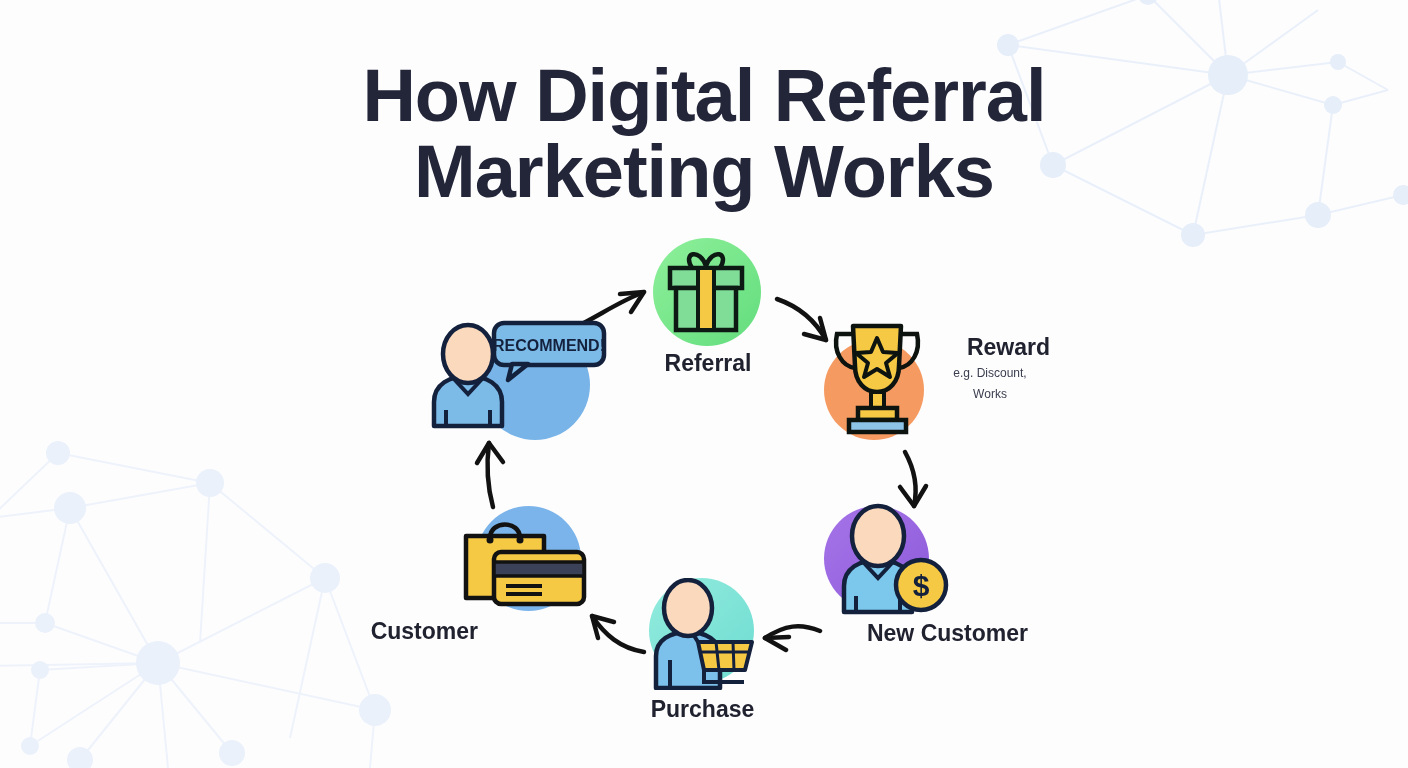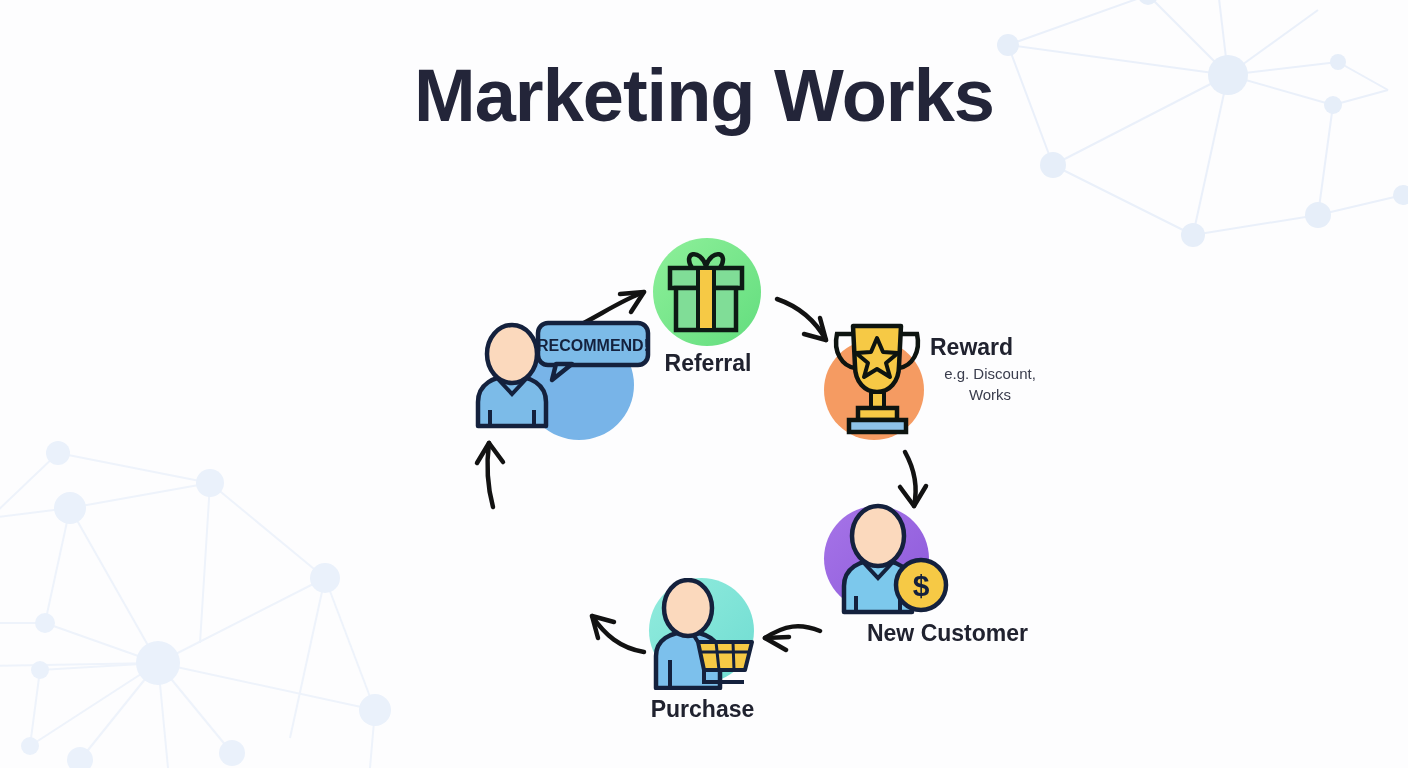--- a/index.html
+++ b/index.html
@@ -61,29 +61,29 @@
   }
   .node-label {
     position: absolute;
     font-size: 23px;
     font-weight: bold;
     color: #20222f;
     white-space: nowrap;
   }
   .node-sub {
     position: absolute;
-    font-size: 15px;
+    font-size: 12px;
     color: #3a3d4d;
     line-height: 21px;
     text-align: center;
     white-space: nowrap;
   }
 
   
-  #node-recommend { left: 464px; top: 318px; width: 190px; height: 125px; }
+  #node-recommend { left: 420px; top: 318px; width: 190px; height: 125px; }
   #node-referral  { left: 648px; top: 238px; width: 120px; height: 150px; }
   #node-reward    { left: 820px; top: 318px; width: 230px; height: 130px; }
   #node-newcust   { left: 818px; top: 500px; width: 200px; height: 160px; }
   #node-purchase  { left: 640px; top: 578px; width: 125px; height: 145px; }
   #node-customer  { left: 448px; top: 498px; width: 185px; height: 155px; }
 
   svg { display: block; }
 </style>
 </head>
 <body>
@@ -156,20 +156,21 @@
       <circle cx="325" cy="140" r="15"></circle>
       <circle cx="375" cy="272" r="16"></circle>
       <circle cx="40" cy="232" r="9"></circle>
       <circle cx="30" cy="308" r="9"></circle>
       <circle cx="80" cy="322" r="13"></circle>
       <circle cx="232" cy="315" r="13"></circle>
     </g>
   </svg>
 
   <div id="title">
+    <span class="title-line">How Digital Referral</span>
     <span class="title-line">Marketing Works</span>
   </div>
 
   <svg id="diagram">
     <g stroke="#121212" stroke-width="4.5" fill="none" stroke-linecap="round" stroke-linejoin="round">
 
       <path d="M 576 327 C 600 315, 622 300, 644 292"></path>
       <path d="M 644 292 L 620 294 M 644 292 L 631 312"></path>
 
       <path d="M 777 299 C 800 307, 815 320, 826 340"></path>
@@ -220,21 +221,21 @@
     <div class="circle" style="left:4px; top:22px; width:100px; height:100px; background:#f59b62;"></div>
     <svg width="120" height="125" style="position:absolute; left:0; top:0;">
       <path d="M 33 8 L 81 8 L 79 48 C 79 64, 69 74, 57 74 C 45 74, 35 64, 35 48 Z" fill="#f6c945" stroke="#0d1410" stroke-width="4.5" stroke-linejoin="round"></path>
       <path d="M 33 16 L 17 16 C 13 34, 22 48, 35 50" fill="none" stroke="#0d1410" stroke-width="4.5"></path>
       <path d="M 81 16 L 97 16 C 101 34, 92 48, 79 50" fill="none" stroke="#0d1410" stroke-width="4.5"></path>
       <path d="M 57 20 L 63 34 L 78 35 L 66 45 L 70 59 L 57 51 L 44 59 L 48 45 L 36 35 L 51 34 Z" fill="none" stroke="#0d1410" stroke-width="4" stroke-linejoin="round"></path>
       <rect x="51" y="74" width="13" height="16" fill="#f6c945" stroke="#0d1410" stroke-width="4"></rect>
       <rect x="38" y="90" width="39" height="12" fill="#f6c945" stroke="#0d1410" stroke-width="4.5"></rect>
       <rect x="29" y="102" width="57" height="12" fill="#8ec3e8" stroke="#0d1410" stroke-width="4.5"></rect>
     </svg>
-    <div class="node-label" style="left:110px; top:16px; width:120px; text-align:left;">Reward</div>
+    <div class="node-label" style="left:110px; top:16px; width:120px; text-align:right;">Reward</div>
     <div class="node-sub" style="left:100px; top:45px; width:140px;">
       <span>e.g. Discount,</span><br>
       <span>Works</span>
     </div>
   </div>
 
   <div class="node" id="node-newcust">
     <div class="circle" style="left:6px; top:6px; width:105px; height:105px; background:linear-gradient(135deg,#a674e8,#8d5ada);"></div>
     <svg width="135" height="125" style="position:absolute; left:0; top:0;">
       <path d="M 26 112 L 26 86 C 26 68, 42 60, 60 60 C 78 60, 94 68, 94 86 L 94 112 Z" fill="#7cc8ec" stroke="#14213d" stroke-width="4.5" stroke-linejoin="round"></path>
@@ -254,14 +255,27 @@
       <path d="M 30 110 L 30 82" stroke="#14213d" stroke-width="4" fill="none"></path>
       <ellipse cx="48" cy="30" rx="24" ry="28" fill="#fbd9bd" stroke="#14213d" stroke-width="4.5"></ellipse>
 
       <path d="M 58 64 L 112 64 L 105 92 L 64 92 Z" fill="#f6c945" stroke="#14213d" stroke-width="4" stroke-linejoin="round"></path>
       <path d="M 62 74 L 109 74 M 76 64 L 79 92 M 93 64 L 94 92" stroke="#14213d" stroke-width="3" fill="none"></path>
       <path d="M 58 64 L 53 56 M 64 92 L 64 104 L 104 104" fill="none" stroke="#14213d" stroke-width="4"></path>
     </svg>
     <div class="node-label" style="left:-20px; top:112px; width:165px; text-align:center;margin-top:6px;">Purchase</div>
   </div>
 
+  <div class="node" id="node-customer">
+    <div class="circle" style="left:28px; top:8px; width:105px; height:105px; background:#7bb4ea;"></div>
+    <svg width="160" height="120" style="position:absolute; left:0; top:0;">
+      <path d="M 42 40 C 42 22, 72 22, 72 40" fill="none" stroke="#121212" stroke-width="4.5"></path>
+      <rect x="18" y="38" width="78" height="62" fill="#f6c945" stroke="#121212" stroke-width="4.5" stroke-linejoin="round"></rect>
+      <circle cx="42" cy="42" r="3.5" fill="#121212"></circle>
+      <circle cx="72" cy="42" r="3.5" fill="#121212"></circle>
+      <rect x="46" y="54" width="90" height="52" rx="7" fill="#f6c945" stroke="#121212" stroke-width="4.5"></rect>
+      <rect x="46" y="64" width="90" height="14" fill="#3b4258" stroke="#121212" stroke-width="3.5"></rect>
+      <path d="M 58 88 L 94 88 M 58 96 L 94 96" stroke="#121212" stroke-width="4" fill="none"></path>
+    </svg>
+    <div class="node-label" style="left:-120px; top:120px; width:150px; text-align:right;">Customer</div>
+  </div>
 
 </div>
 
 </body></html>

